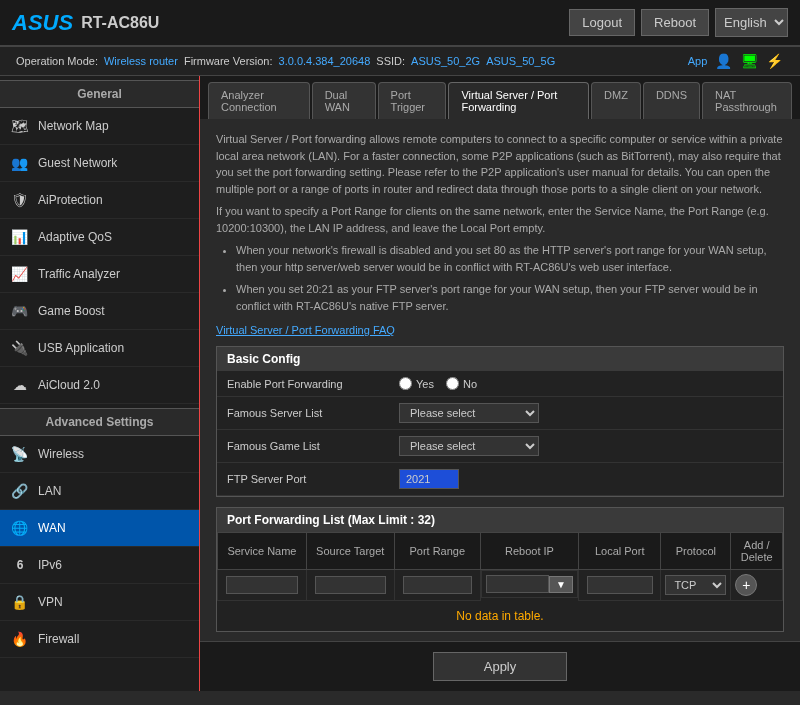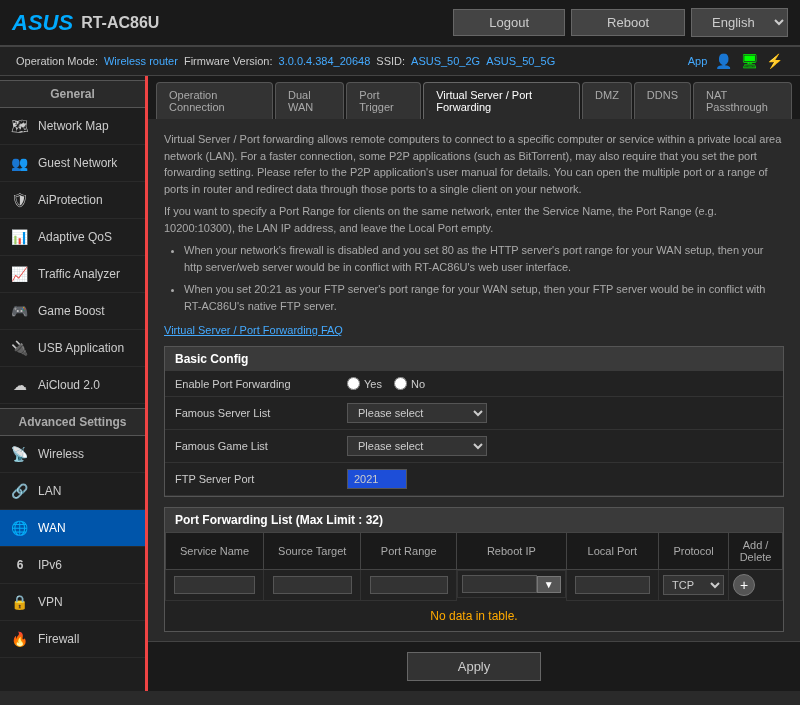--- a/index.html
+++ b/index.html
@@ -2,33 +2,33 @@
 <html><head>
   <meta charset="utf-8">
   <style>
     * { box-sizing: border-box; margin: 0; padding: 0; }
     body { background: #2a2a2a; font-family: Arial, sans-serif; font-size: 12px; color: #ccc; width: 800px; height: 705px; overflow: hidden; }
 
     
     .top-bar { background: #1a1a1a; display: flex; align-items: center; padding: 8px 12px; border-bottom: 2px solid #444; }
     .logo { color: #00aaff; font-size: 22px; font-weight: bold; font-style: italic; margin-right: 8px; }
     .model { color: #ccc; font-size: 16px; font-weight: bold; margin-right: auto; }
-    .top-btn { background: #444; color: #ccc; border: 1px solid #666; padding: 5px 35px; cursor: pointer; font-size: 13px; margin-left: 6px; }
-    .lang-select { background: #444; color: #ccc; border: 1px solid #666; padding: 5px 16px; font-size: 13px; margin-left: 6px; }
+    .top-btn { background: #444; color: #ccc; border: 1px solid #666; padding: 5px 12px; cursor: pointer; font-size: 13px; margin-left: 6px; }
+    .lang-select { background: #444; color: #ccc; border: 1px solid #666; padding: 5px 4px; font-size: 13px; margin-left: 6px; }
 
     
     .status-bar { background: #222; padding: 6px 16px; font-size: 11px; color: #ccc; display: flex; align-items: center; gap: 6px; border-bottom: 1px solid #444; }
     .status-bar a { color: #4af; text-decoration: none; }
     .status-icons { margin-left: auto; display: flex; gap: 8px; align-items: center; color: #4af; font-size: 14px; }
 
     
     .main { display: flex; height: calc(705px - 90px); }
 
     
-    .sidebar { width: 148px; background: #1e1e1e; border-right: 3px solid #ef4444; flex-shrink: 0; overflow-y: auto; }
+    .sidebar { width: 200px; background: #1e1e1e; border-right: 1px solid #ef4444; flex-shrink: 0; overflow-y: auto; }
     .sidebar-section { background: #2a2a2a; color: #aaa; text-align: center; padding: 6px 0; font-size: 12px; font-weight: bold; border-top: 1px solid #555; border-bottom: 1px solid #555; margin-top: 4px; }
     .sidebar-item { display: flex; align-items: center; padding: 8px 10px; cursor: pointer; border-bottom: 1px solid #2a2a2a; gap: 8px; }
     .sidebar-item.active { background: #0055aa; color: #fff; }
     .sidebar-item .icon { width: 20px; height: 20px; display: flex; align-items: center; justify-content: center; font-size: 14px; flex-shrink: 0; }
     .sidebar-item .label { color: #ccc; font-size: 12px; }
     .sidebar-item.active .label { color: #fff; }
 
     
     .content { flex: 1; display: flex; flex-direction: column; overflow: hidden; background: #2a2a2a; }
 
@@ -168,21 +168,21 @@
     </div>
     <div class="sidebar-item">
       <span class="icon">🔥</span>
       <span class="label">Firewall</span>
     </div>
   </div>
 
   <div class="content">
 
     <div class="tab-bar">
-      <div class="tab">Operation Connection</div>
+      <div class="tab">Analyzer Connection</div>
       <div class="tab">Dual WAN</div>
       <div class="tab">Port Trigger</div>
       <div class="tab active">Virtual Server / Port Forwarding</div>
       <div class="tab">DMZ</div>
       <div class="tab">DDNS</div>
       <div class="tab">NAT Passthrough</div>
     </div>
 
     <div class="page-content">
 

